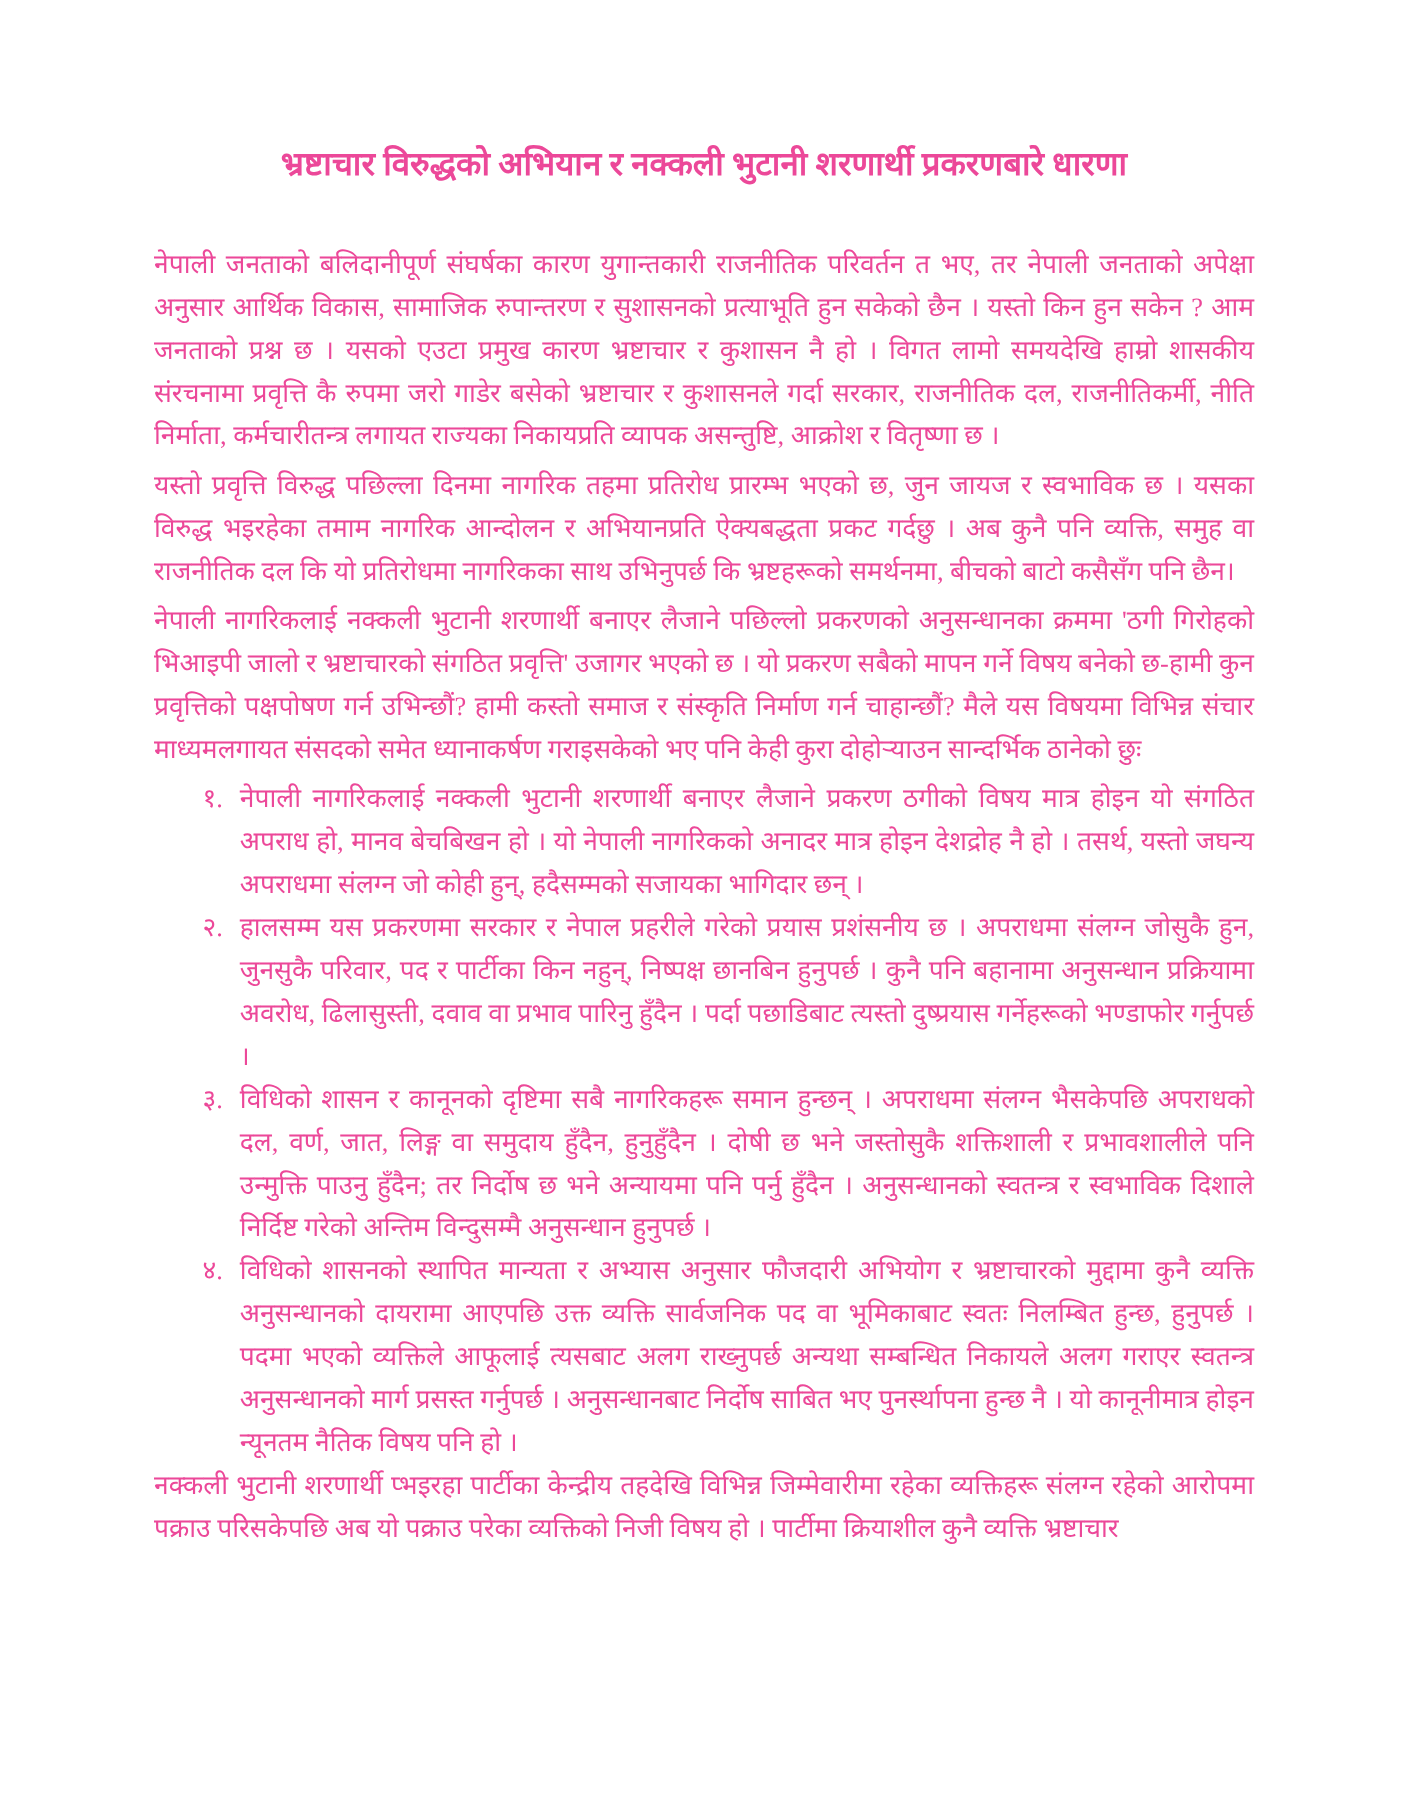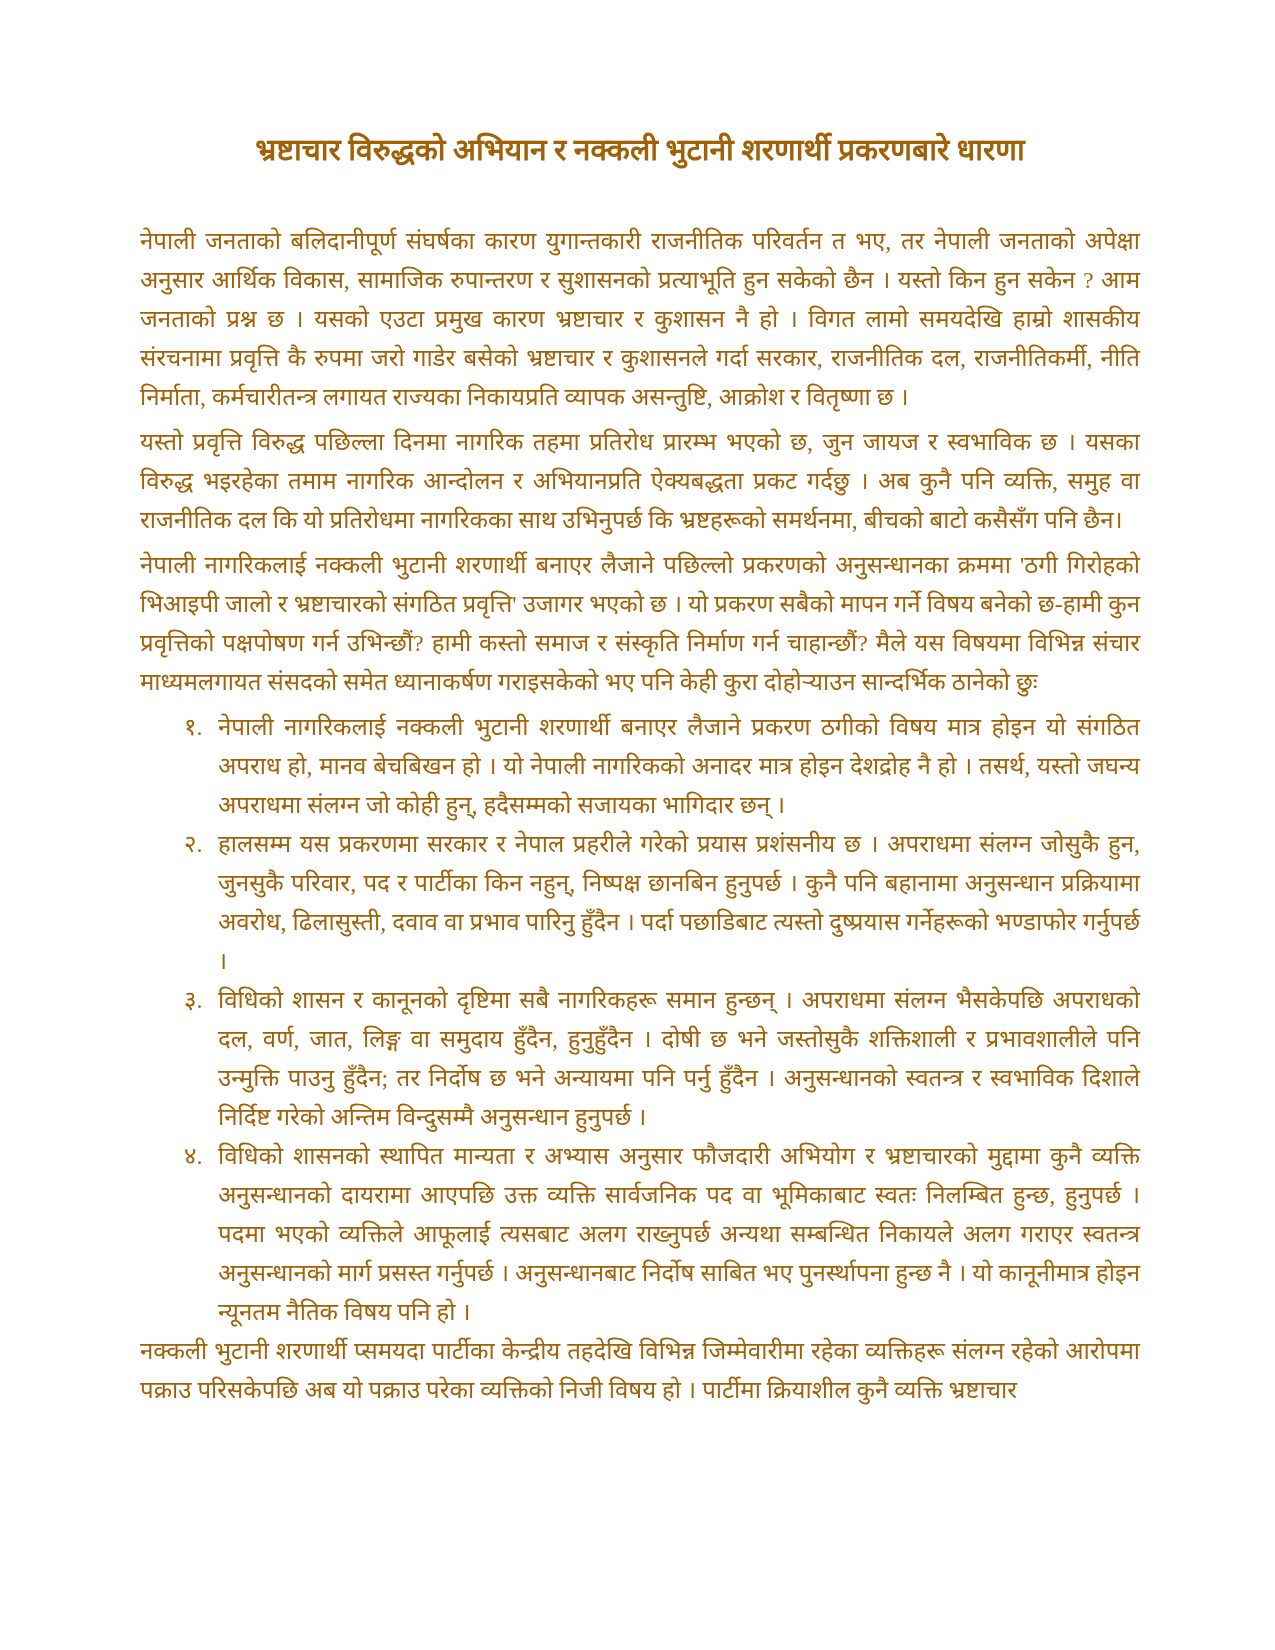--- a/index.html
+++ b/index.html
@@ -6,21 +6,21 @@
     margin: 0;
     padding: 0;
     background: #ffffff;
   }
   .page {
     position: relative;
     width: 1275px;
     height: 1650px;
     box-sizing: border-box;
     background: #ffffff;
-    color: #a16207;
+    color: #ec4899;
     padding: 128px 135px 0 140px;
     font-family: "Liberation Serif", "DejaVu Serif", serif;
     font-size: 24px;
     line-height: 39px;
     overflow: hidden;
   }
   .doc-title {
     font-size: 30px;
     line-height: 44px;
     font-weight: bold;
@@ -78,15 +78,15 @@
       <span class="list-marker">३.</span>
       <span class="list-item-text">विधिको शासन र कानूनको दृष्टिमा सबै नागरिकहरू समान हुन्छन् । अपराधमा संलग्न भैसकेपछि अपराधको दल, वर्ण, जात, लिङ्ग वा समुदाय हुँदैन, हुनुहुँदैन । दोषी छ भने जस्तोसुकै शक्तिशाली र प्रभावशालीले पनि उन्मुक्ति पाउनु हुँदैन; तर निर्दोष छ भने अन्यायमा पनि पर्नु हुँदैन । अनुसन्धानको स्वतन्त्र र स्वभाविक दिशाले निर्दिष्ट गरेको अन्तिम विन्दुसम्मै अनुसन्धान हुनुपर्छ ।</span>
     </li>
     <li>
       <span class="list-marker">४.</span>
       <span class="list-item-text">विधिको शासनको स्थापित मान्यता र अभ्यास अनुसार फौजदारी अभियोग र भ्रष्टाचारको मुद्दामा कुनै व्यक्ति अनुसन्धानको दायरामा आएपछि उक्त व्यक्ति सार्वजनिक पद वा भूमिकाबाट स्वतः निलम्बित हुन्छ, हुनुपर्छ । पदमा भएको व्यक्तिले आफूलाई त्यसबाट अलग राख्नुपर्छ अन्यथा सम्बन्धित निकायले अलग गराएर स्वतन्त्र अनुसन्धानको मार्ग प्रसस्त गर्नुपर्छ । अनुसन्धानबाट निर्दोष साबित भए पुनर्स्थापना हुन्छ नै । यो कानूनीमात्र होइन न्यूनतम नैतिक विषय पनि हो ।</span>
     </li>
   </ol>
 
 
-  <p class="closing">नक्कली भुटानी शरणार्थी प्समयदा पार्टीका केन्द्रीय तहदेखि विभिन्न जिम्मेवारीमा रहेका व्यक्तिहरू संलग्न रहेको आरोपमा पक्राउ परिसकेपछि अब यो पक्राउ परेका व्यक्तिको निजी विषय हो । पार्टीमा क्रियाशील कुनै व्यक्ति भ्रष्टाचार</p>
+  <p class="closing">नक्कली भुटानी शरणार्थी प्भइरहा पार्टीका केन्द्रीय तहदेखि विभिन्न जिम्मेवारीमा रहेका व्यक्तिहरू संलग्न रहेको आरोपमा पक्राउ परिसकेपछि अब यो पक्राउ परेका व्यक्तिको निजी विषय हो । पार्टीमा क्रियाशील कुनै व्यक्ति भ्रष्टाचार</p>
 
 </div>
 
 </body></html>

